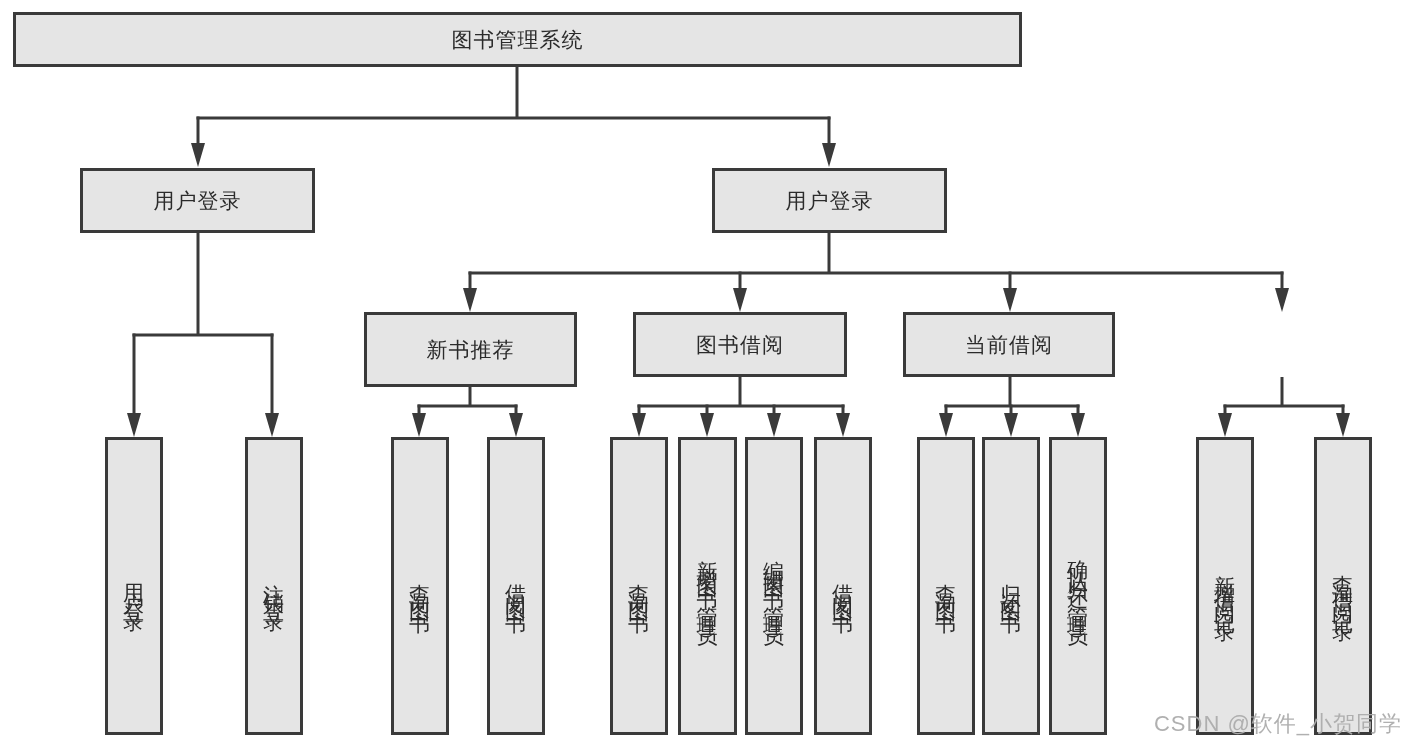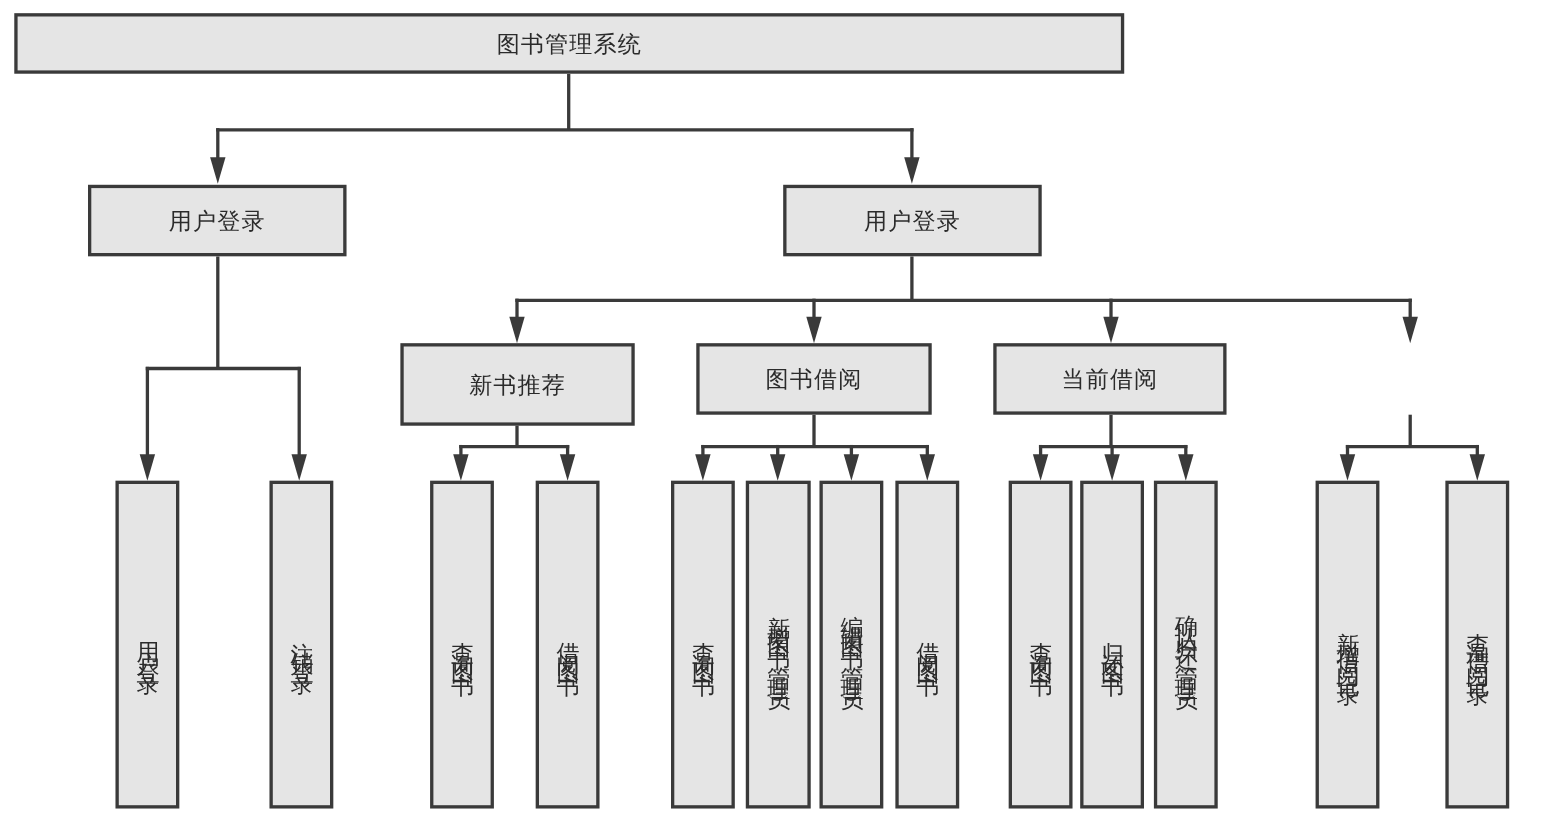--- a/index.html
+++ b/index.html
@@ -190,14 +190,15 @@
     <span>确认归还（管理员）</span>
   </div>
 
   <div class="node vbox" style="left:1196px;top:437px;width:58px;height:298px">
     <span>新增借阅记录</span>
   </div>
   <div class="node vbox" style="left:1314px;top:437px;width:58px;height:298px">
     <span>查询借阅记录</span>
   </div>
 
+  <div class="watermark">CSDN @软件_小贺同学</div>
 
 </div>
 
 </body></html>

